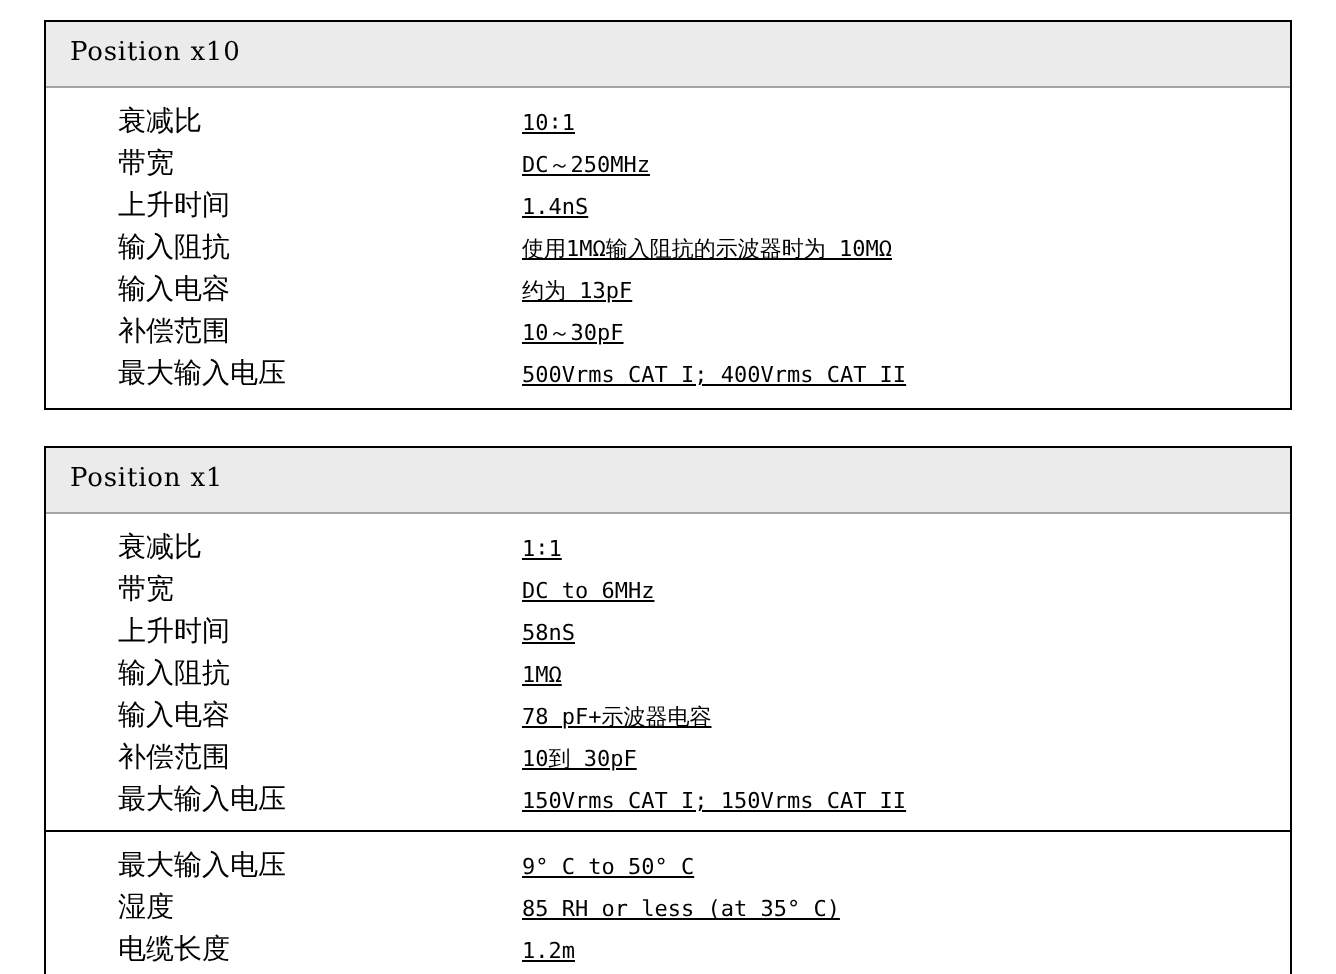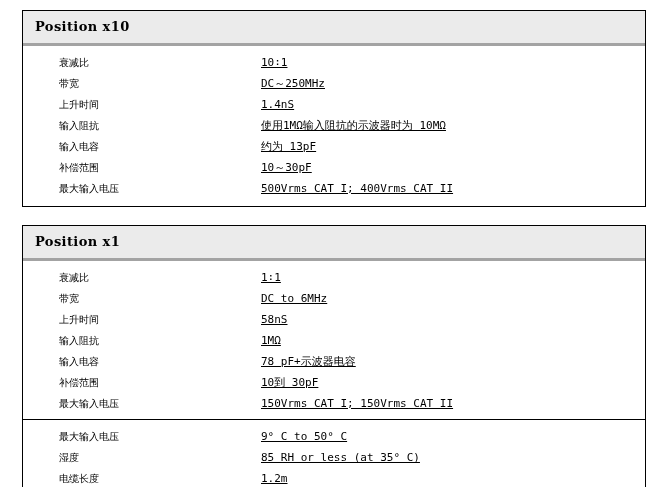--- a/index.html
+++ b/index.html
@@ -23,44 +23,44 @@
   }
   .spec-table {
     border: 1px solid #000000;
     width: 624px;
     box-sizing: border-box;
     background: #ffffff;
     margin-bottom: 18px;
   }
   .table-title {
     background: #ebebeb;
-    border-bottom: 3px solid #a3a3a3;
+    border-bottom: 1px solid #a3a3a3;
     font-family: "DejaVu Serif", serif;
-    font-weight: bold;
+    font-weight: normal;
     font-size: 13px;
     letter-spacing: 0.4px;
     padding: 5px 0 5px 12px;
     height: 22px;
     line-height: 22px;
     box-sizing: content-box;
   }
   .rows {
     padding: 6px 0 7px 0;
   }
   .row {
     display: flex;
     align-items: baseline;
     height: 21px;
     line-height: 21px;
   }
   .row .label {
     width: 238px;
     padding-left: 36px;
     box-sizing: border-box;
-    font-size: 10px;
+    font-size: 14px;
     white-space: nowrap;
   }
   .row .value {
     flex: 1;
     font-family: "DejaVu Sans Mono", monospace;
     font-size: 11px;
     white-space: nowrap;
     text-decoration: underline;
   }
   .group-sep {

